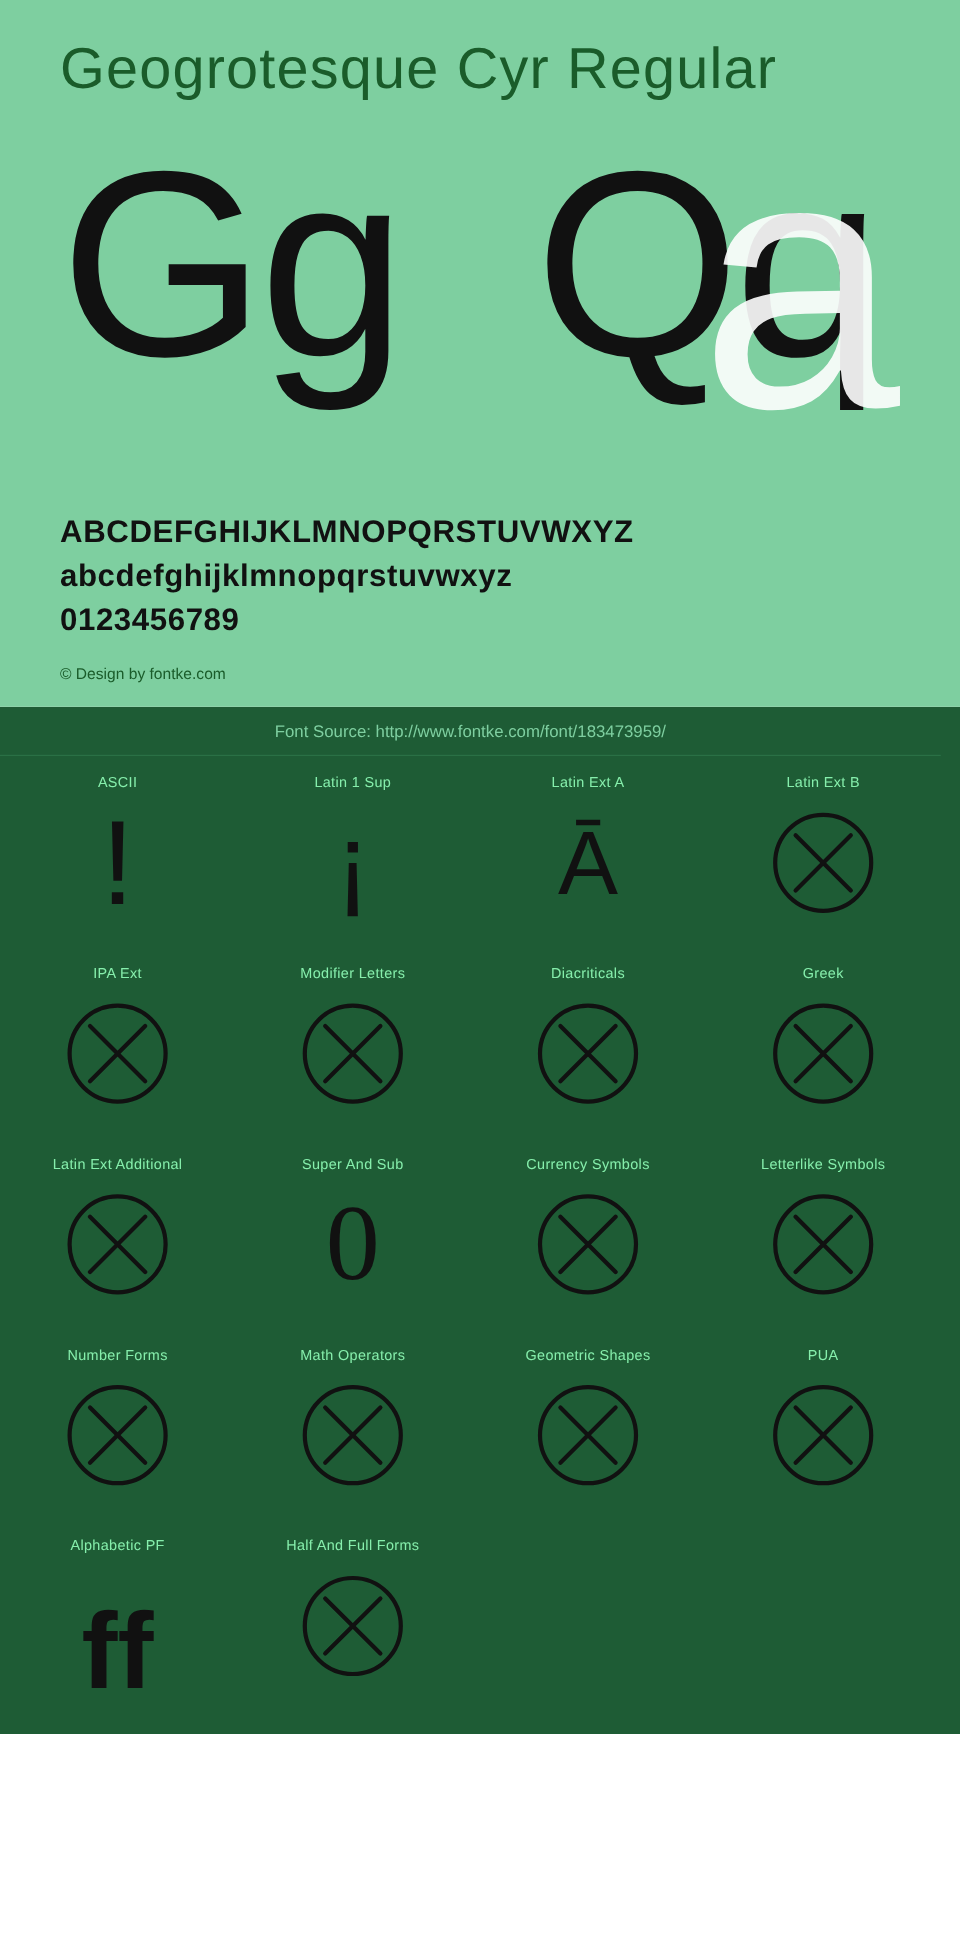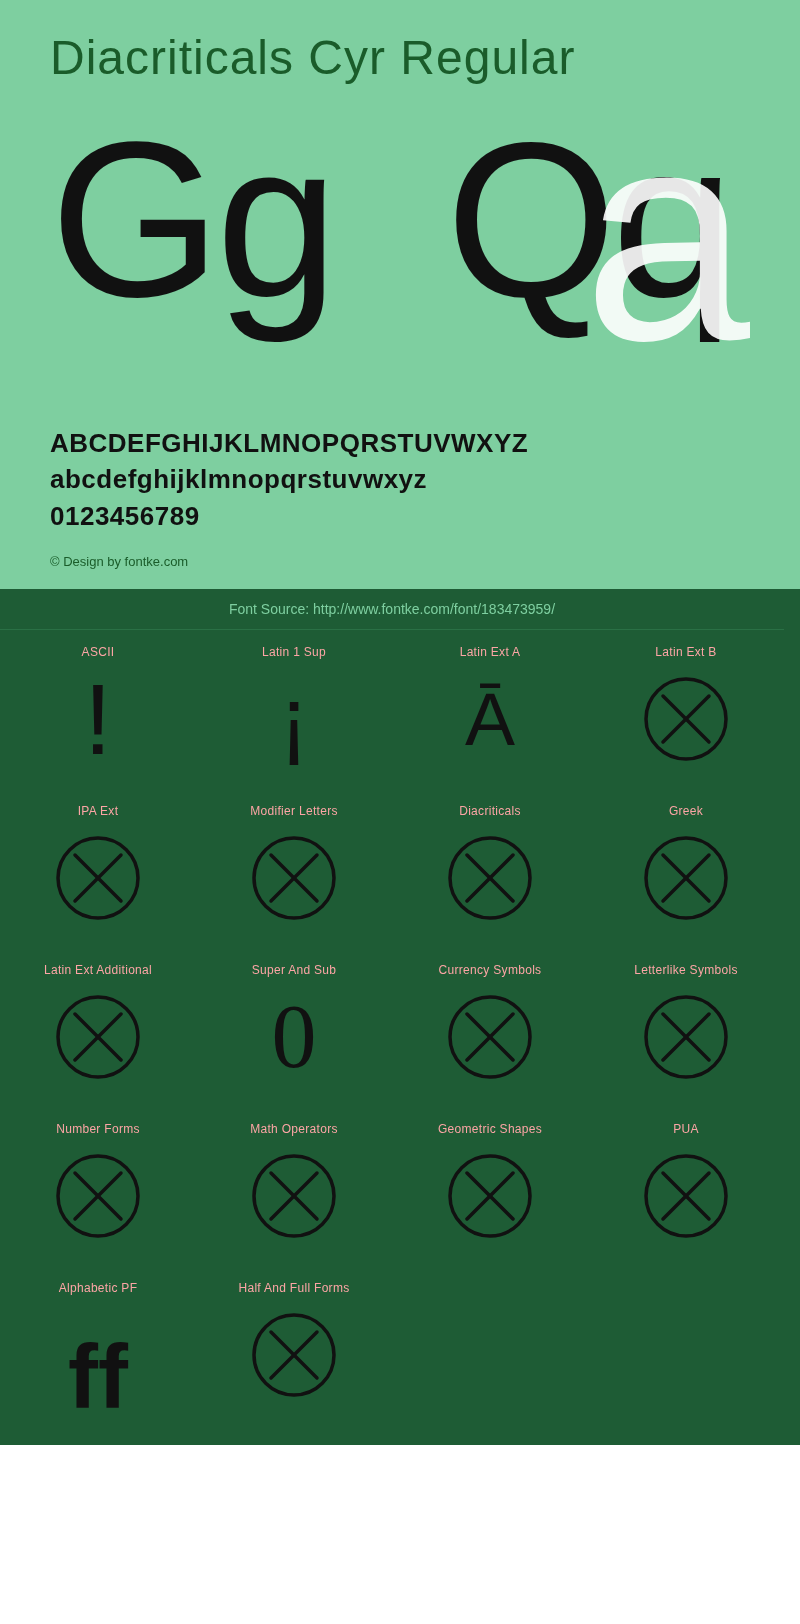--- a/index.html
+++ b/index.html
@@ -81,21 +81,21 @@
       gap: 0;
     }
     .char-block {
       display: flex;
       flex-direction: column;
       align-items: center;
       padding: 15px 10px 20px 10px;
     }
     .char-block-label {
       font-size: 12px;
-      color: #fca5a5;
+      color: #86efac;
       margin-bottom: 10px;
       text-align: center;
       letter-spacing: 0.3px;
     }
     .char-block-glyph {
       display: flex;
       align-items: center;
       justify-content: center;
       width: 100px;
       height: 100px;
@@ -131,21 +131,21 @@
       font-size: 75px;
       color: #111;
       font-weight: 400;
       line-height: 1;
     }
   </style>
 </head>
 <body>
 
 <div class="preview-section">
-  <div class="font-title">Diacriticals Cyr Regular</div>
+  <div class="font-title">Geogrotesque Cyr Regular</div>
   <div class="large-chars">
     <div class="large-chars-left">
       <div style="line-height:1.05">Gg &nbsp;Qq</div>
     </div>
     <div class="large-chars-right">a</div>
   </div>
   <div class="alphabet-section">
     <div class="alphabet-line">ABCDEFGHIJKLMNOPQRSTUVWXYZ</div>
     <div class="alphabet-line">abcdefghijklmnopqrstuvwxyz</div>
     <div class="alphabet-line">0123456789</div>

